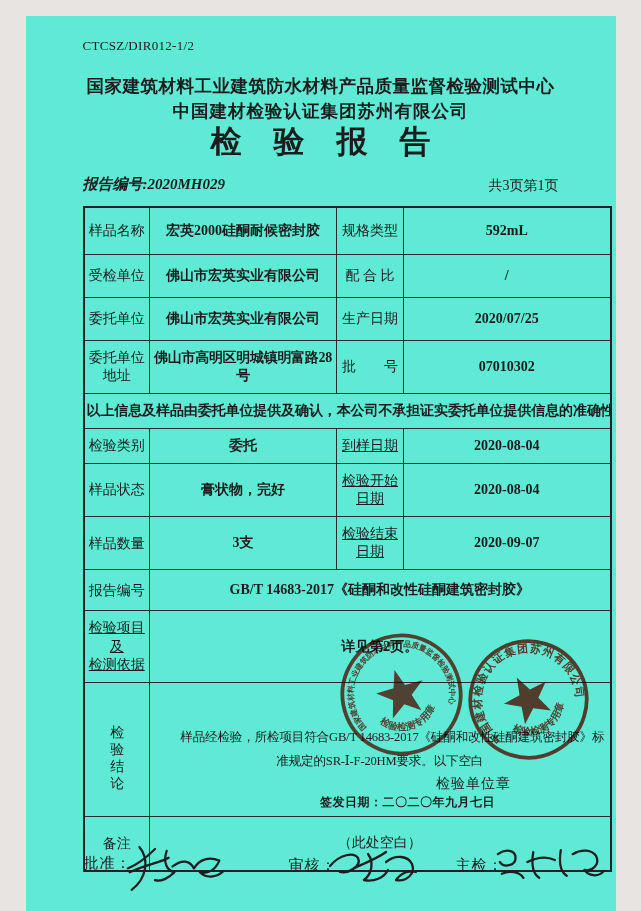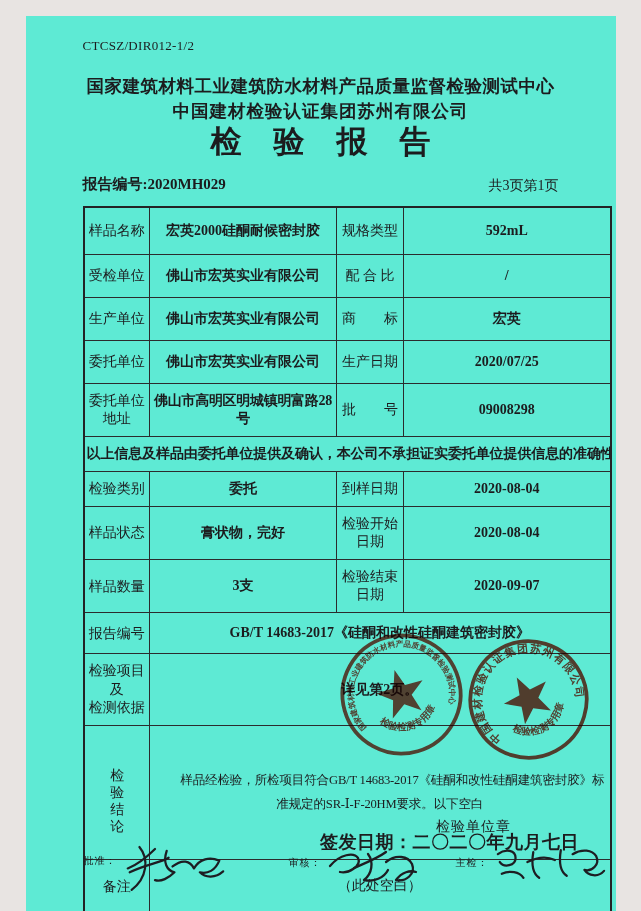--- a/index.html
+++ b/index.html
@@ -12,48 +12,48 @@
     color:#1c1c1e;
   }
   .doc-code { position:absolute; left:57px; top:22px; font-size:13px; letter-spacing:.3px; }
   .org-line { position:absolute; left:0; width:100%; text-align:center;
     font-family:"Liberation Sans","DejaVu Sans",sans-serif; font-weight:bold; }
   .org-1 { top:58px; font-size:17.5px; letter-spacing:.5px; }
   .org-2 { top:83px; font-size:17.5px; letter-spacing:1px; }
   .report-title { position:absolute; top:105px; left:0; width:100%; display:flex; justify-content:center;align-items:flex-end; }
   .report-title span { font-size:31px; font-weight:bold; letter-spacing:32px; margin-right:-32px; }
   .meta-line { position:absolute; top:159px; left:57px; right:57px; height:20px; }
-  .report-no { position:absolute; left:0; top:0; font-size:15px; font-weight:bold; }
+  .report-no { position:absolute; left:0; top:0; font-size:15px; font-weight:bold;font-style:italic; }
   .pagination { position:absolute; right:0; top:2px; font-size:14px; }
 
   table.report { position:absolute; left:57px; top:190px; width:527px;
     border-collapse:collapse; table-layout:fixed; }
   table.report td { border:1px solid #2b2b2d; font-size:14px; text-align:center;
     vertical-align:middle; padding:8px 2px; overflow:hidden; }
   table.report { border:2px solid #232325; }
   td.lbl { white-space:pre-line; line-height:1.25; }
   td.val { font-weight:bold; }
-  td.small-lbl { font-size:12.8px; white-space:pre-line; line-height:1.3; padding:0; }
+  td.small-lbl { font-size:12.8px; white-space:pre-line; line-height:1.3; padding:0;text-decoration:underline; }
   td.tight { font-size:12.5px; letter-spacing:-.3px; }
   td.left-val { text-align:left; padding-left:20px; font-weight:bold; font-size:13.5px; }
   td.notice-cell { font-size:10.5px; font-weight:bold; text-align:left; padding:2px 3px;
     letter-spacing:-.1px; white-space:nowrap; }
   td.conclusion-cell { position:relative; vertical-align:top; text-align:left; padding:7px 8px; }
   .conclusion-text { font-size:12.6px; line-height:1.85; text-indent:2em; letter-spacing:-.2px; }
   .v-lbl { writing-mode:vertical-lr; text-orientation:upright; letter-spacing:17px;
     font-size:14px; margin:0 auto; display:inline-block; }
   td.remark-cell { text-align:left; vertical-align:top; padding:8px 12px; font-size:13.5px;border-radius:21px; }
   .seal-caption { position:absolute; left:286px; top:92px; font-size:14px; letter-spacing:1px; }
-  .issue-line { position:absolute; left:170px; bottom:5px; font-size:18px; font-weight:bold; letter-spacing:.5px; }
+  .issue-line { position:absolute; left:170px; bottom:5px; font-size:12px; font-weight:bold; letter-spacing:.5px; }
 
   .stamp { position:absolute; mix-blend-mode:multiply; pointer-events:none; }
   .stamp svg { display:block; width:100%; height:100%; }
 
   .sig-row { position:absolute; left:0; top:0; width:100%; height:0; }
-  .sig-label { position:absolute; font-size:10px; letter-spacing:1px; }
+  .sig-label { position:absolute; font-size:15px; letter-spacing:1px; }
   .sig { position:absolute; }
   .sig svg { display:block; width:100%; height:100%; }
   .sig path { stroke:#1d1d22; stroke-width:2.3; fill:none; stroke-linecap:round; stroke-linejoin:round; }
 </style>
 </head>
 <body>
 
 <div class="page">
 
   <div class="doc-code">CTCSZ/DIR012-1/2</div>
@@ -84,37 +84,31 @@
       <td class="lbl">规格类型</td>
       <td class="val">592mL</td>
     </tr>
     <tr style="height:43px">
       <td class="lbl">受检单位</td>
       <td class="val">佛山市宏英实业有限公司</td>
       <td class="lbl">配 合 比</td>
       <td class="val">/</td>
     </tr>
     <tr style="height:43px">
-      <td class="lbl">生产单位</td>
-      <td class="val">佛山市宏英实业有限公司</td>
-      <td class="lbl">商　　标</td>
-      <td class="val">宏英</td>
-    </tr>
-    <tr style="height:43px">
       <td class="lbl">委托单位</td>
       <td class="val">佛山市宏英实业有限公司</td>
       <td class="lbl">生产日期</td>
       <td class="val">2020/07/25</td>
     </tr>
     <tr style="height:44px">
       <td class="lbl">委托单位
 地址</td>
       <td class="val tight">佛山市高明区明城镇明富路28号</td>
       <td class="lbl">批　　号</td>
-      <td class="val">09008298</td>
+      <td class="val">07010302</td>
     </tr>
     <tr style="height:23px">
       <td class="notice-cell" colspan="4">以上信息及样品由委托单位提供及确认，本公司不承担证实委托单位提供信息的准确性、适当性和完整性的责任。</td>
     </tr>
     <tr style="height:33px">
       <td class="lbl">检验类别</td>
       <td class="val">委托</td>
       <td class="small-lbl">到样日期</td>
       <td class="val">2020-08-04</td>
     </tr>

